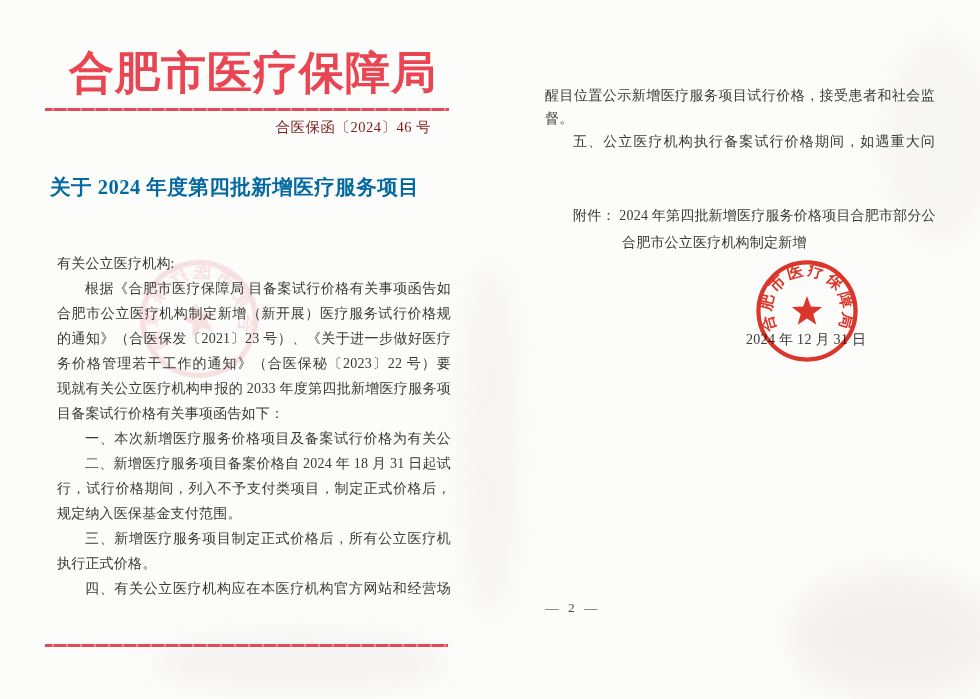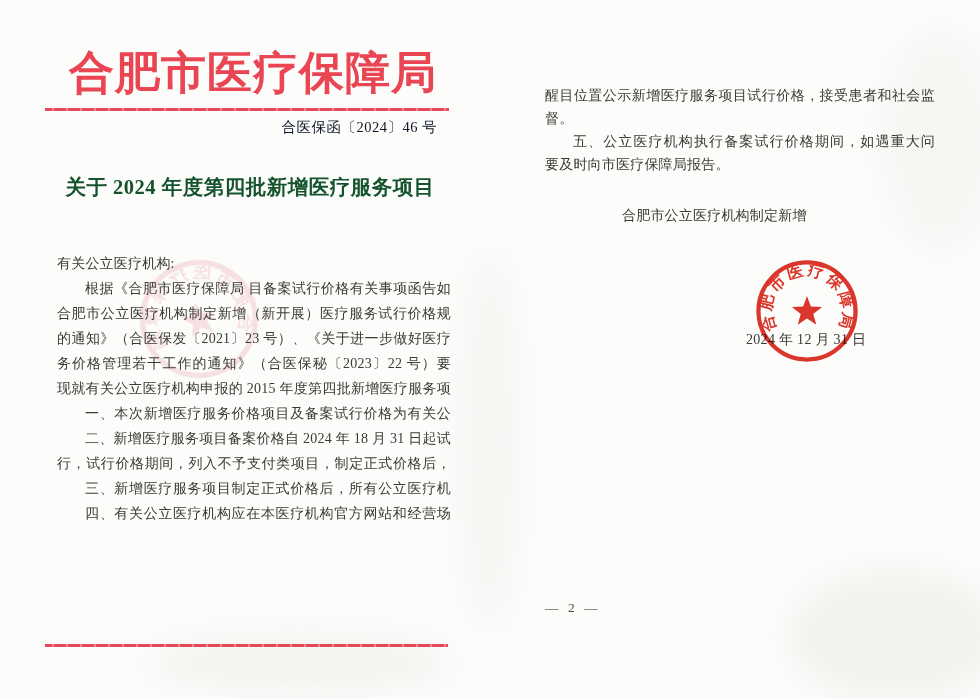--- a/index.html
+++ b/index.html
@@ -16,27 +16,27 @@
     text-align:center;font-size:45px;line-height:58px;font-weight:bold;
     color:#e94553;letter-spacing:1px;white-space:nowrap;
   }
   .red-rule{
     position:absolute;height:3px;
     background:repeating-linear-gradient(90deg,#e24a57 0 7px,#ef8390 7px 9px,#e24a57 9px 14px);
   }
   .rule-top{left:45px;top:108px;width:404px;}
   .rule-bottom{left:45px;top:644px;width:403px;}
   .doc-number{
-    position:absolute;left:47px;top:118px;width:390px;
-    text-align:right;font-size:14.5px;color:#0f172a;letter-spacing:.5px;
+    position:absolute;left:41px;top:118px;width:390px;
+    text-align:right;font-size:14.5px;color:#7f1d1d;letter-spacing:.5px;
   }
   .doc-title{
     position:absolute;left:50px;top:170px;width:400px;
-    text-align:center;font-weight:bold;font-size:20.5px;line-height:34px;
-    color:#14532d;letter-spacing:.5px;
+    text-align:left;font-weight:bold;font-size:20.5px;line-height:34px;
+    color:#0369a1;letter-spacing:.5px;
   }
   .body-col{
     position:absolute;font-size:14px;color:#3a3935;letter-spacing:.2px;
   }
   .body-col .bline{
     line-height:25px;white-space:nowrap;box-sizing:border-box;width:100%;
   }
   .left-body{left:57px;top:251px;width:394px;}
   .right-body{left:545px;top:84px;width:390px;}
   .right-body .bline{line-height:23px;}
@@ -99,38 +99,41 @@
     <textPath href="#bleedArc" startOffset="50%" text-anchor="middle">合肥市医疗保障局</textPath>
   </text>
 </svg>
 
 <div class="body-col left-body">
     <div class="bline">有关公立医疗机构:</div>
     <div class="bline indent fill">根据《合肥市医疗保障局 目备案试行价格有关事项函告如下</div>
     <div class="bline fill">合肥市公立医疗机构制定新增（新开展）医疗服务试行价格规范</div>
     <div class="bline fill">的通知》（合医保发〔2021〕23 号）、《关于进一步做好医疗服</div>
     <div class="bline fill">务价格管理若干工作的通知》（合医保秘〔2023〕22 号）要求，</div>
-    <div class="bline fill">现就有关公立医疗机构申报的 2015 年度第四批新增医疗服务项</div>
+    <div class="bline fill">现就有关公立医疗机构申报的 2033 年度第四批新增医疗服务项</div>
+    <div class="bline">目备案试行价格有关事项函告如下：</div>
     <div class="bline indent fill">一、本次新增医疗服务价格项目及备案试行价格为有关公立</div>
     <div class="bline indent fill">二、新增医疗服务项目备案价格自 2024 年 18 月 31 日起试</div>
     <div class="bline fill">行，试行价格期间，列入不予支付类项目，制定正式价格后，按</div>
+    <div class="bline">规定纳入医保基金支付范围。</div>
     <div class="bline indent fill">三、新增医疗服务项目制定正式价格后，所有公立医疗机构</div>
+    <div class="bline">执行正式价格。</div>
     <div class="bline indent fill">四、有关公立医疗机构应在本医疗机构官方网站和经营场所</div>
   </div>
 
 <div class="red-rule rule-bottom"></div>
 
 <div class="body-col right-body">
     <div class="bline fill">醒目位置公示新增医疗服务项目试行价格，接受患者和社会监</div>
     <div class="bline">督。</div>
     <div class="bline indent fill">五、公立医疗机构执行备案试行价格期间，如遇重大问题，</div>
-    <div class="bline">要及时向市医疗保障局报告。</div>
   </div>
 
 <div class="attachment">
+  <div class="aline a1">附件：  2024 年第四批新增医疗服务价格项目合肥市部分公</div>
   <div class="aline a2">合肥市公立医疗机构制定新增</div>
 </div>
 
 <div class="issue-date">2024 年 12 月 31 日</div>
 
 <svg class="official-seal" viewBox="0 0 120 120">
   <defs>
     <path id="sealArc" d="M 25.6,76.1 A 38,38 0 1 1 94.4,76.1" fill="none"></path>
   </defs>
   <circle cx="60" cy="60" r="52" fill="none" stroke="#dd2b1f" stroke-width="4.6"></circle>

